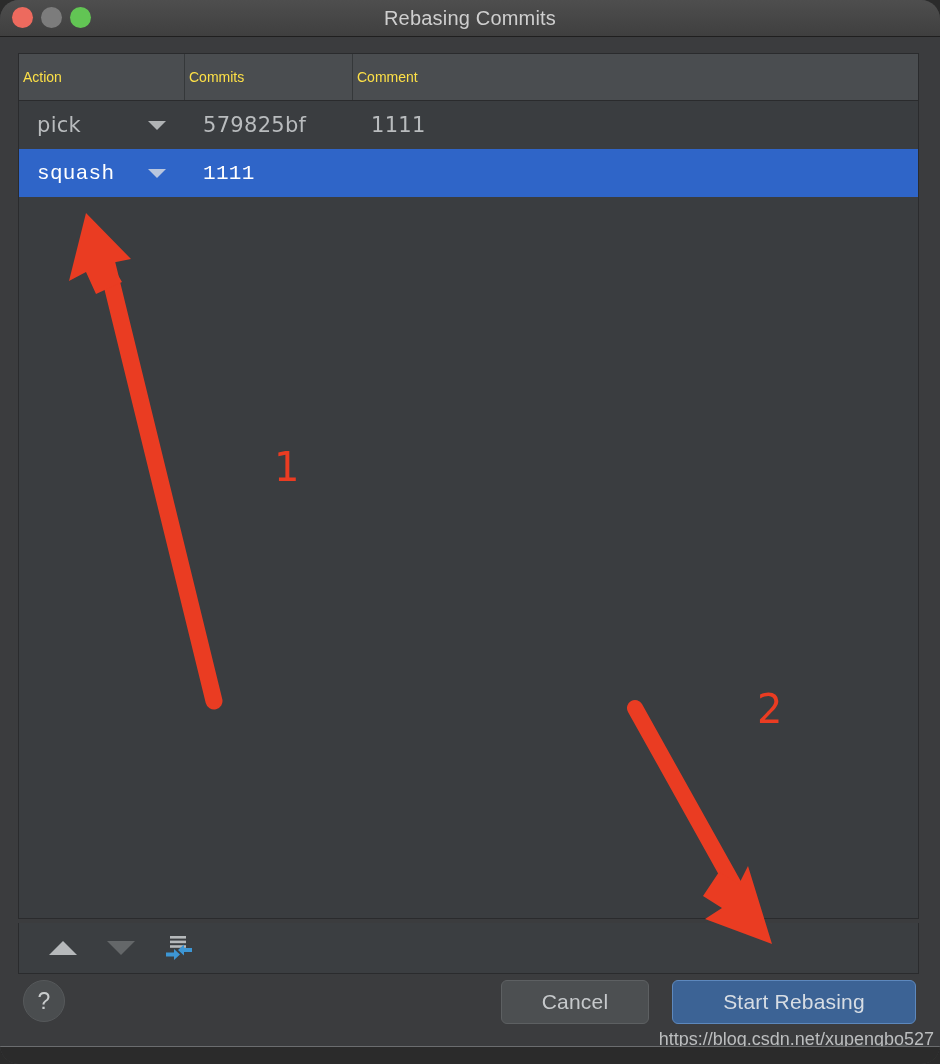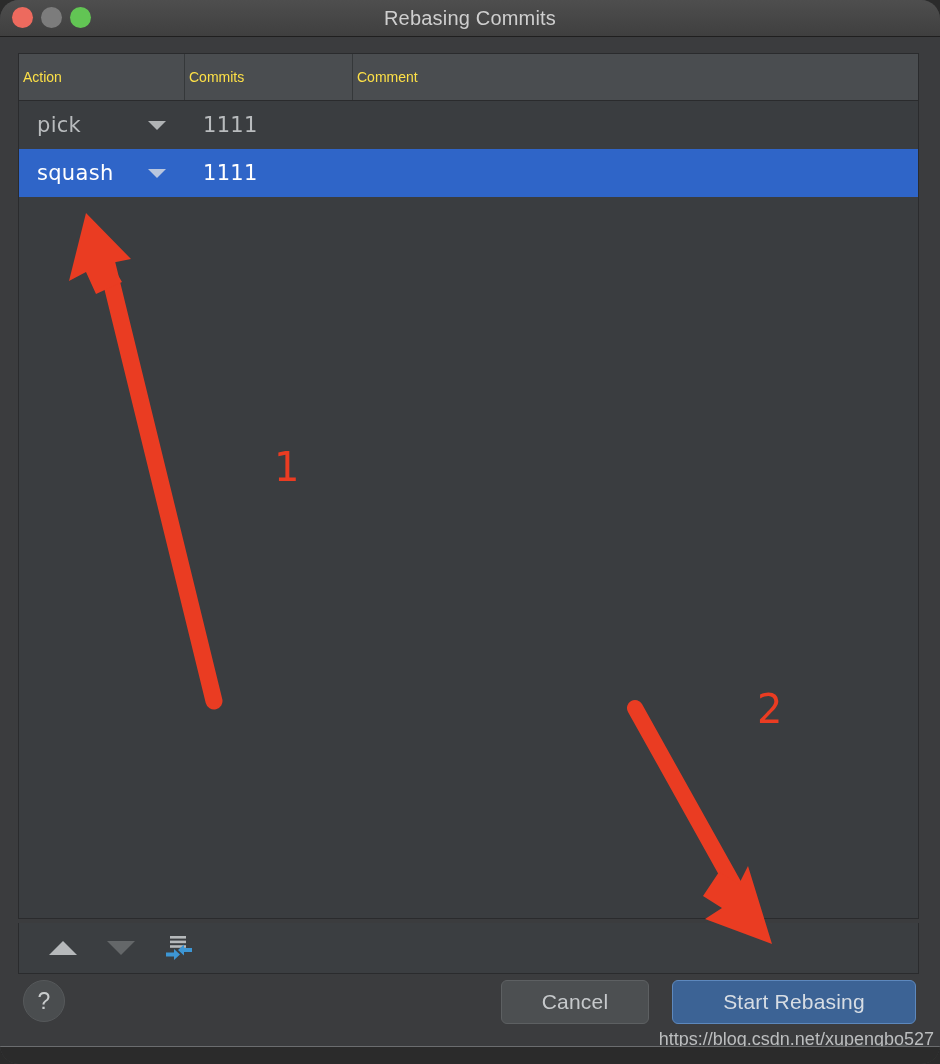--- a/index.html
+++ b/index.html
@@ -121,21 +121,21 @@
     align-items: center;
     height: 48px;
     box-sizing: border-box;
     padding-left: 18px;
     font-size: 21px;
     color: #b9bcbe;
     letter-spacing: 0.3px;
     font-family: "DejaVu Sans", sans-serif;
     user-select: none;
   }
-  .trow.selected .cell { color: #ffffff; }
+  .trow.selected .cell { color: #ffffff; font-family: Liberation Mono, monospace; }
 
   .cell.action {
     width: 166px;
     justify-content: space-between;
     padding-right: 19px;
   }
   .cell.commit { width: 168px; }
   .cell.comment { flex: 1; }
 
   .caret {
@@ -303,20 +303,21 @@
         <div class="th col-commit">Commits</div>
         <div class="th last">Comment</div>
       </div>
       <div class="tbody">
 
         <div class="trow">
           <div class="cell action">
             <span>pick</span>
             <span class="caret"></span>
           </div>
+          <div class="cell commit">579825bf</div>
           <div class="cell comment">1111</div>
         </div>
 
         <div class="trow selected">
           <div class="cell action">
             <span>squash</span>
             <span class="caret"></span>
           </div>
           <div class="cell comment">1111</div>
         </div>

